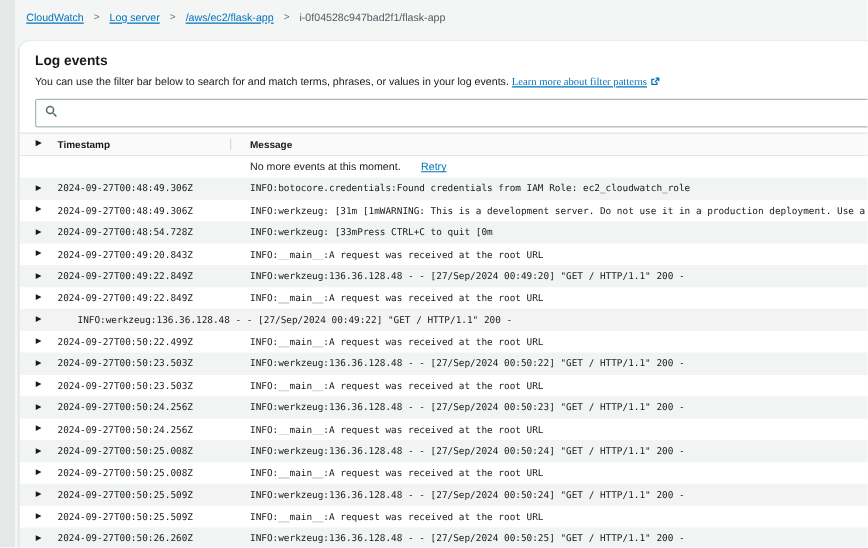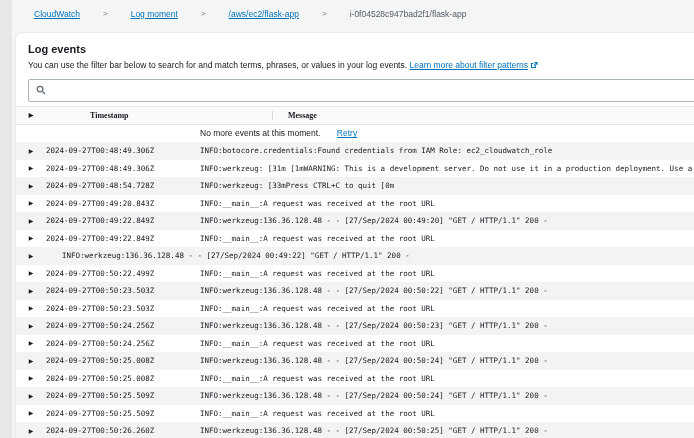--- a/index.html
+++ b/index.html
@@ -9,41 +9,41 @@
     font-family:"Liberation Sans", sans-serif;
     color:#16191f;
     position:relative;
   }
   .left-strip {
     position:absolute; left:0; top:0; bottom:0; width:12px;
     background:#e6e8e8;
   }
   
   .breadcrumb {
-    position:absolute; left:34px; top:9px;
-    font-size:8.5px; display:flex; gap:23px;
+    position:absolute; left:21px; top:9px;
+    font-size:8.5px; display:flex; gap:8px;
     white-space:nowrap;
   }
   .breadcrumb a.crumb-link { color:#0073bb; text-decoration:underline; cursor:pointer; }
   .breadcrumb .crumb-current { color:#545b64; }
   .breadcrumb .crumb-sep { color:#687078; font-size:8px; }
 
   
   .card {
     position:absolute; left:15px; top:32px; width:700px; height:430px;
     background:#ffffff;
     border:1px solid #eaeded;
     border-radius:8px;
     box-shadow:0 1px 1px rgba(0,28,36,.1);
     overflow:hidden;
   }
   .card-head { padding:10px 12px 0 12px; }
   .panel-title { font-size:11px; font-weight:bold; color:#16191f; }
   .panel-desc { margin-top:5px; font-size:8.5px; color:#16191f; line-height:1.25; }
-  .panel-desc a { color:#0073bb; text-decoration:underline; cursor:pointer; }
+  .panel-desc a { color:#0073bb; text-decoration:underline; cursor:pointer;font-family:Liberation Serif, serif; }
   .ext-icon { display:inline-block; vertical-align:-1px; margin-left:2px; }
 
   .filter-box {
     margin:7px 12px 0 12px; height:23px;
     border:1px solid #aab7b8; border-radius:2px; background:#fff;
     display:flex; align-items:center; gap:5px; padding:0 7px;
   }
   .filter-box input {
     border:none; outline:none; flex:1; font-size:8.5px;
     font-family:"Liberation Sans", sans-serif; color:#16191f; background:transparent;
@@ -58,39 +58,39 @@
     border-top:1px solid #e3e6e6; border-bottom:1px solid #e3e6e6;
     font-family:"Liberation Sans", sans-serif; font-size:8px; font-weight:bold; color:#414d5c;
   }
   .tbody .trow:nth-child(even) { background:#f2f3f3; }
   .cell-arrow { flex:0 0 30px; display:flex; justify-content:center; align-items:center; }
   .cell-ts { flex:0 0 138px; font-family:"DejaVu Sans Mono", monospace; color:#16191f; }
   .cell-msg {
     flex:1; padding-left:16px; font-family:"DejaVu Sans Mono", monospace;
     white-space:nowrap; overflow:hidden; color:#16191f; position:relative;
   }
-  .thead .cell-ts, .thead .cell-msg { font-family:Liberation Serif, serif;margin-left:44px; }
+  .thead .cell-ts, .thead .cell-msg { font-family:Liberation Sans, sans-serif; }
   .thead .cell-msg::before {
     content:""; position:absolute; left:0; top:50%; transform:translateY(-50%);
     width:1px; height:13px; background:#d5dbdb;
   }
   .expand-arrow { font-size:6px; color:#16191f; cursor:pointer; line-height:1; }
   .notice-row { background:#fff; font-family:"Liberation Sans", sans-serif; font-size:8.5px; }
   .notice-row .cell-msg { font-family:"Liberation Sans", sans-serif; }
   .retry-link { color:#0073bb; text-decoration:underline; cursor:pointer; margin-left:14px; }
 </style>
 </head>
 <body>
 
 <div class="left-strip"></div>
 
 <nav class="breadcrumb">
     <a class="crumb-link">CloudWatch</a>
     <span class="crumb-sep">&gt;</span>
-    <a class="crumb-link">Log moment</a>
+    <a class="crumb-link">Log server</a>
     <span class="crumb-sep">&gt;</span>
     <a class="crumb-link">/aws/ec2/flask-app</a>
     <span class="crumb-sep">&gt;</span>
     <span class="crumb-current">i-0f04528c947bad2f1/flask-app</span>
   </nav>
 
 <div class="card">
   <div class="card-head">
     <div class="panel-title">Log events</div>
     <div class="panel-desc">

